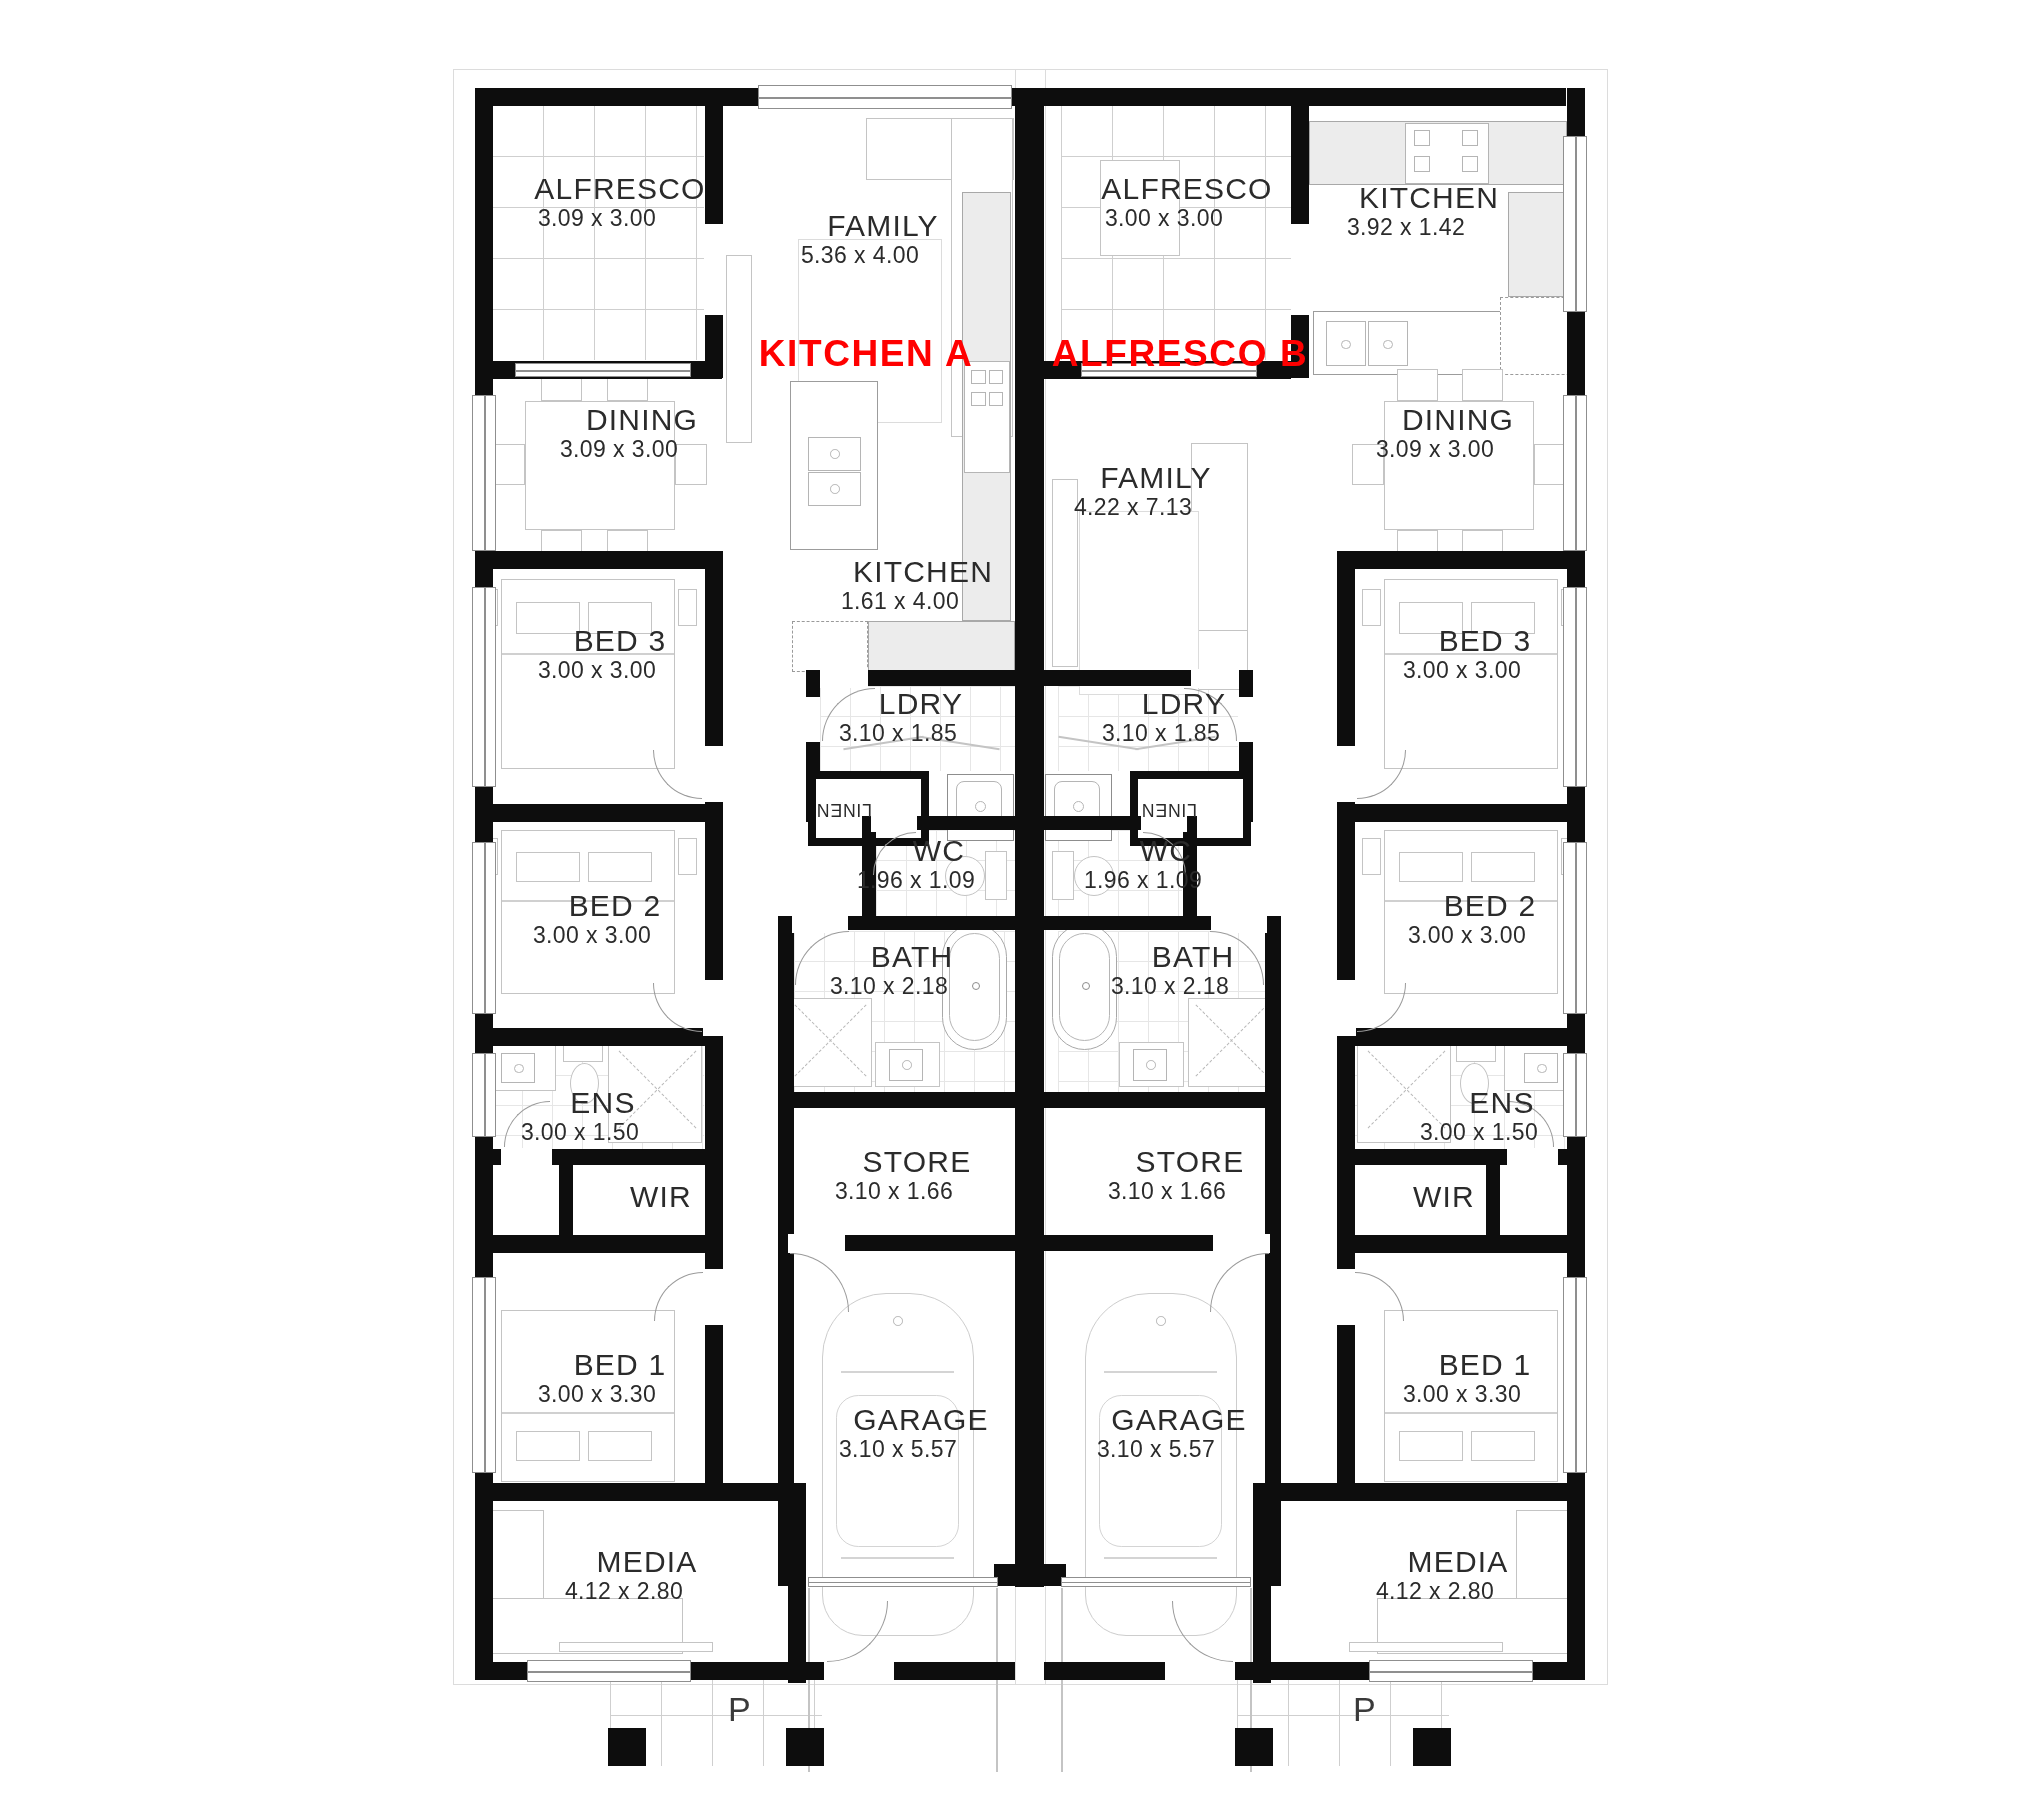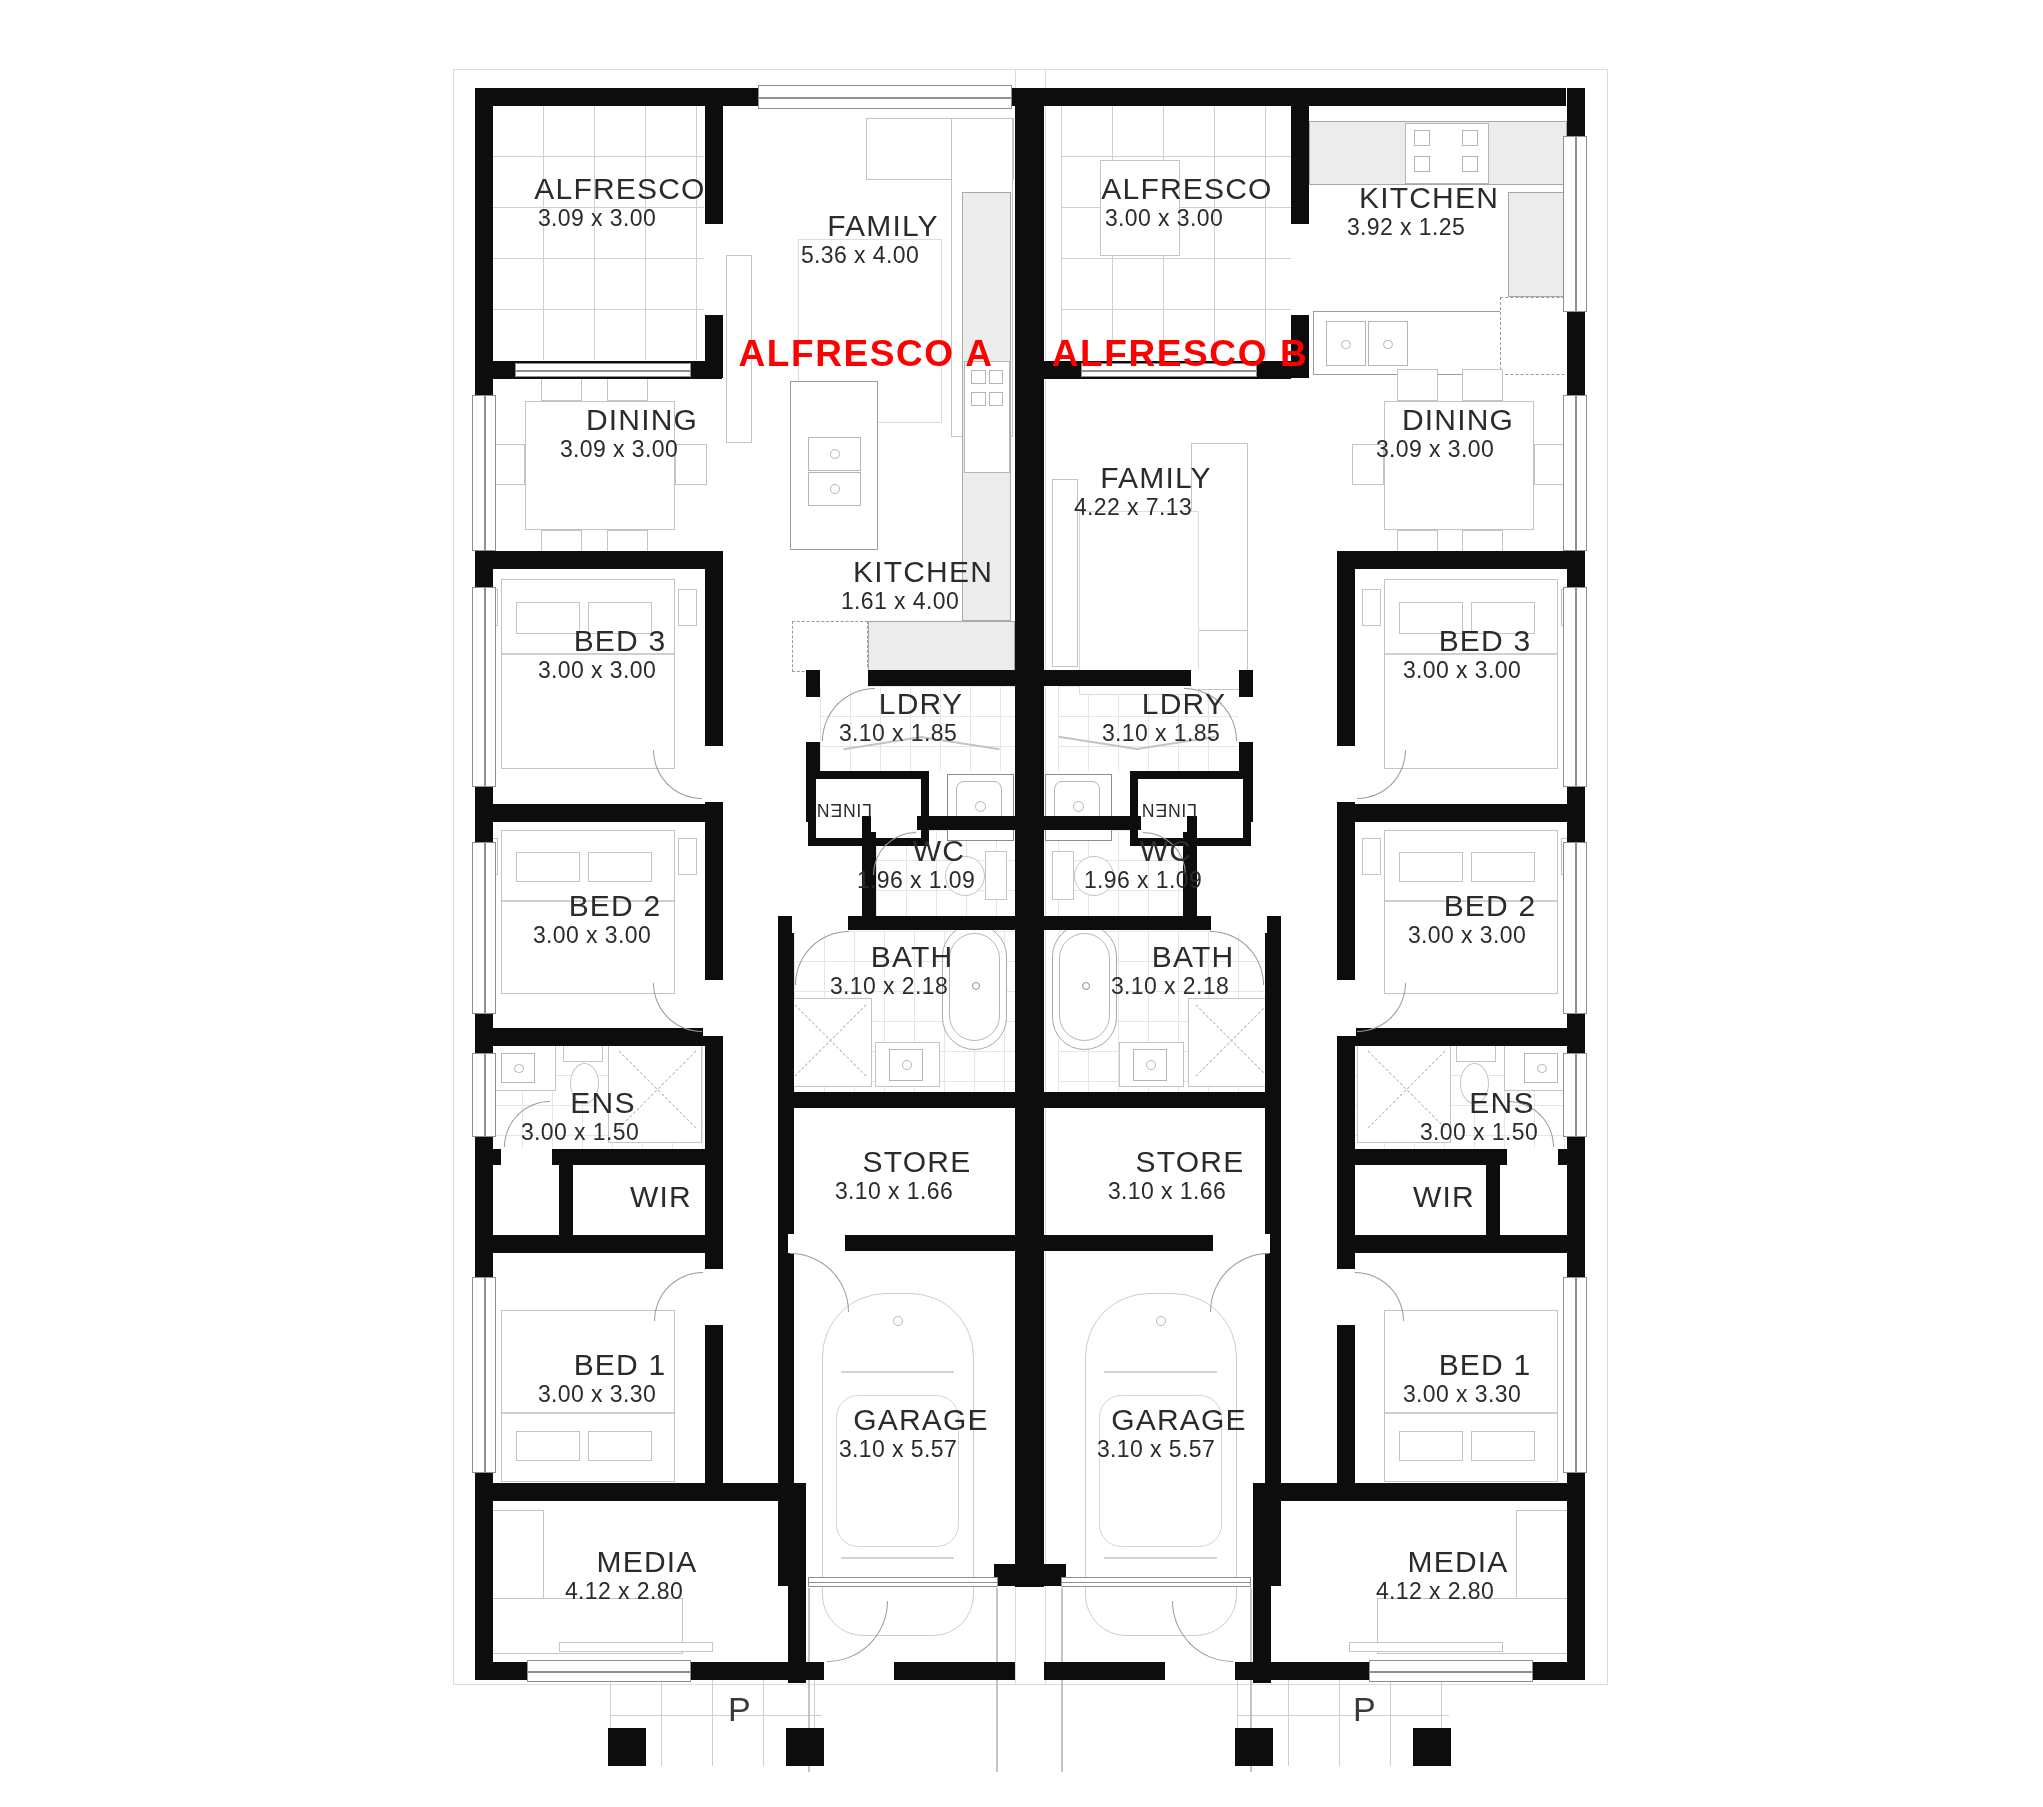--- a/index.html
+++ b/index.html
@@ -403,21 +403,21 @@
   <div class="arc arc-br" style="left:1357px;top:750px;width:49px;height:49px;"></div>
   <div class="arc arc-br" style="left:1357px;top:983px;width:49px;height:49px;"></div>
   <div class="arc arc-tr" style="left:1355px;top:1272px;width:49px;height:49px;"></div>
   <div class="arc arc-tr" style="left:1508px;top:1101px;width:46px;height:46px;"></div>
   <div class="arc arc-tr" style="left:1210px;top:931px;width:54px;height:54px;"></div>
   <div class="arc arc-tr" style="left:1143px;top:832px;width:43px;height:43px;"></div>
   <div class="arc arc-tr" style="left:1184px;top:688px;width:53px;height:53px;"></div>
   <div class="arc arc-tl" style="left:1210px;top:1253px;width:59px;height:59px;"></div>
   <div class="arc arc-bl" style="left:1172px;top:1601px;width:61px;height:61px;"></div>
 
-  <div class="dwl" style="left:866px;top:354px;">ALFRESCO A</div>
+  <div class="dwl" style="left:866px;top:354px;">KITCHEN A</div>
   <div class="rlabel" style="left:597px;top:202px;">
     <span class="rname">ALFRESCO</span>
     <span class="rdims">3.09 x 3.00</span>
   </div>
   <div class="rlabel" style="left:860px;top:239px;">
     <span class="rname">FAMILY</span>
     <span class="rdims">5.36 x 4.00</span>
   </div>
   <div class="rlabel" style="left:619px;top:433px;">
     <span class="rname">DINING</span>
@@ -477,21 +477,21 @@
     <span class="rname">P</span>
   </div>
 
   <div class="dwl" style="left:1180px;top:354px;">ALFRESCO B</div>
   <div class="rlabel" style="left:1164px;top:202px;">
     <span class="rname">ALFRESCO</span>
     <span class="rdims">3.00 x 3.00</span>
   </div>
   <div class="rlabel" style="left:1406px;top:211px;">
     <span class="rname">KITCHEN</span>
-    <span class="rdims">3.92 x 1.25</span>
+    <span class="rdims">3.92 x 1.42</span>
   </div>
   <div class="rlabel" style="left:1133px;top:491px;">
     <span class="rname">FAMILY</span>
     <span class="rdims">4.22 x 7.13</span>
   </div>
   <div class="rlabel" style="left:1435px;top:433px;">
     <span class="rname">DINING</span>
     <span class="rdims">3.09 x 3.00</span>
   </div>
   <div class="rlabel" style="left:1462px;top:654px;">

